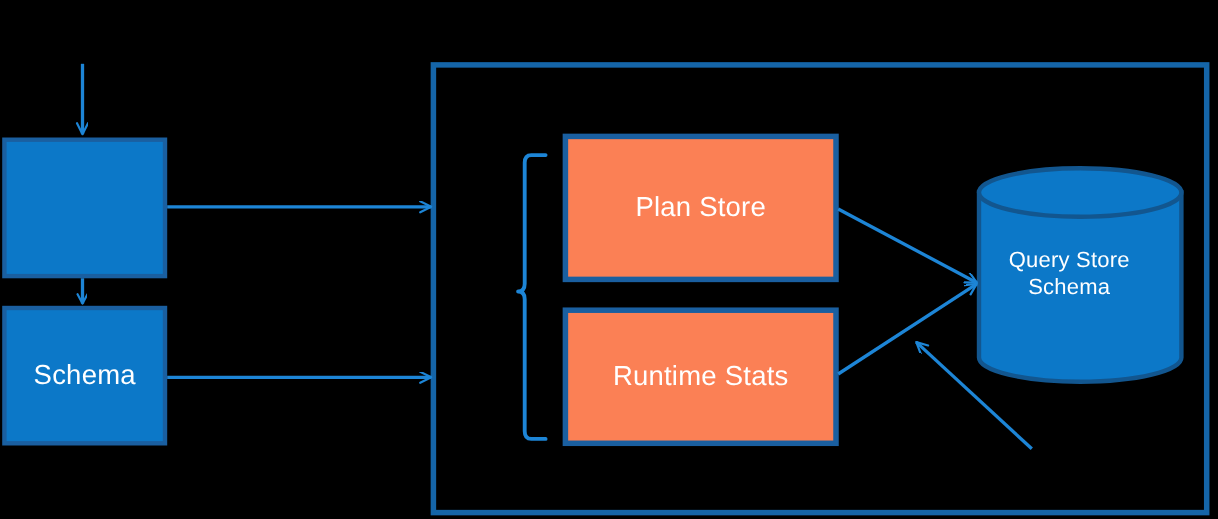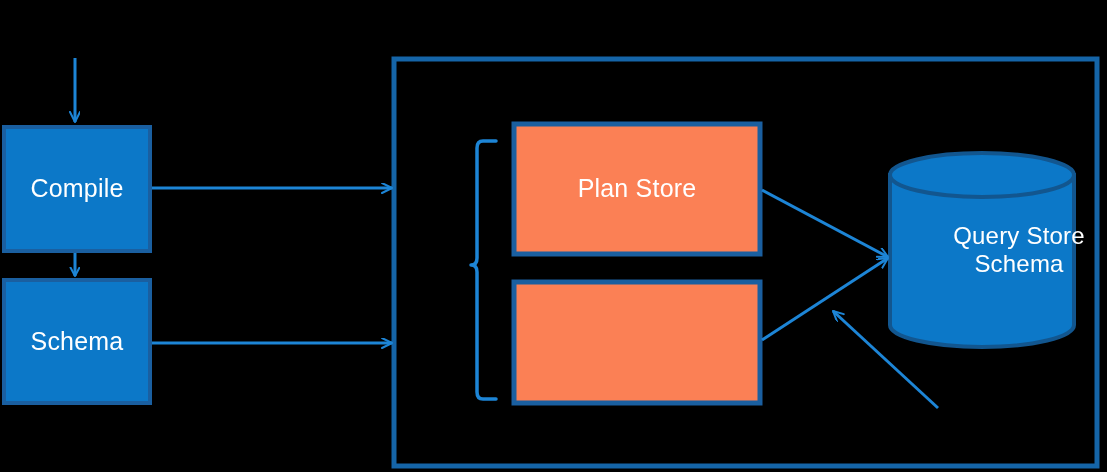--- a/index.html
+++ b/index.html
@@ -37,21 +37,21 @@
     font-weight: 400;
     letter-spacing: 0.2px;
     line-height: 1.18;
     pointer-events: none;
     white-space: pre-line;
   }
   .lbl-compile  { left: 2px;   top: 125px; width: 150px; height: 128px; }
   .lbl-execute  { left: 2px;   top: 278px; width: 150px; height: 127px; }
   .lbl-plan     { left: 512px; top: 122px; width: 250px; height: 134px; }
   .lbl-runtime  { left: 512px; top: 280px; width: 250px; height: 125px; }
-  .lbl-schema   { left: 888px; top: 175px; width: 168px; height: 150px; font-size: 24px; padding-left: 47px; }
+  .lbl-schema   { left: 888px; top: 175px; width: 168px; height: 150px; font-size: 20px; }
 </style>
 </head>
 <body>
 
 <div id="canvas">
 
   <svg class="layer" viewBox="0 0 1107 472">
     <defs>
       <marker id="arrowOpen" markerWidth="14" markerHeight="14" refX="11" refY="5" orient="auto" markerUnits="userSpaceOnUse">
         <path d="M1,0 L11,5 L1,10" fill="none" stroke="#1D85D6" stroke-width="2" stroke-linecap="round" stroke-linejoin="round"></path>
@@ -87,23 +87,23 @@
 
     <line x1="152" y1="343" x2="392" y2="343" stroke="#1D85D6" stroke-width="3" marker-end="url(#arrowOpen)"></line>
 
     <line x1="762" y1="190" x2="888" y2="257" stroke="#1D85D6" stroke-width="3" marker-end="url(#arrowOpen)"></line>
 
     <line x1="762" y1="340" x2="888" y2="258" stroke="#1D85D6" stroke-width="3" marker-end="url(#arrowOpen)"></line>
 
     <line x1="938" y1="408" x2="833" y2="311" stroke="#1D85D6" stroke-width="3" marker-end="url(#arrowOpen)"></line>
   </svg>
 
-  <div class="node-label lbl-compile">Compile</div>
 
   <div class="node-label lbl-execute">Schema</div>
 
   <div class="node-label lbl-plan">Plan Store</div>
 
+  <div class="node-label lbl-runtime">Runtime Stats</div>
 
   <div class="node-label lbl-schema">Query Store
 Schema</div>
 
 </div>
 
 </body></html>

